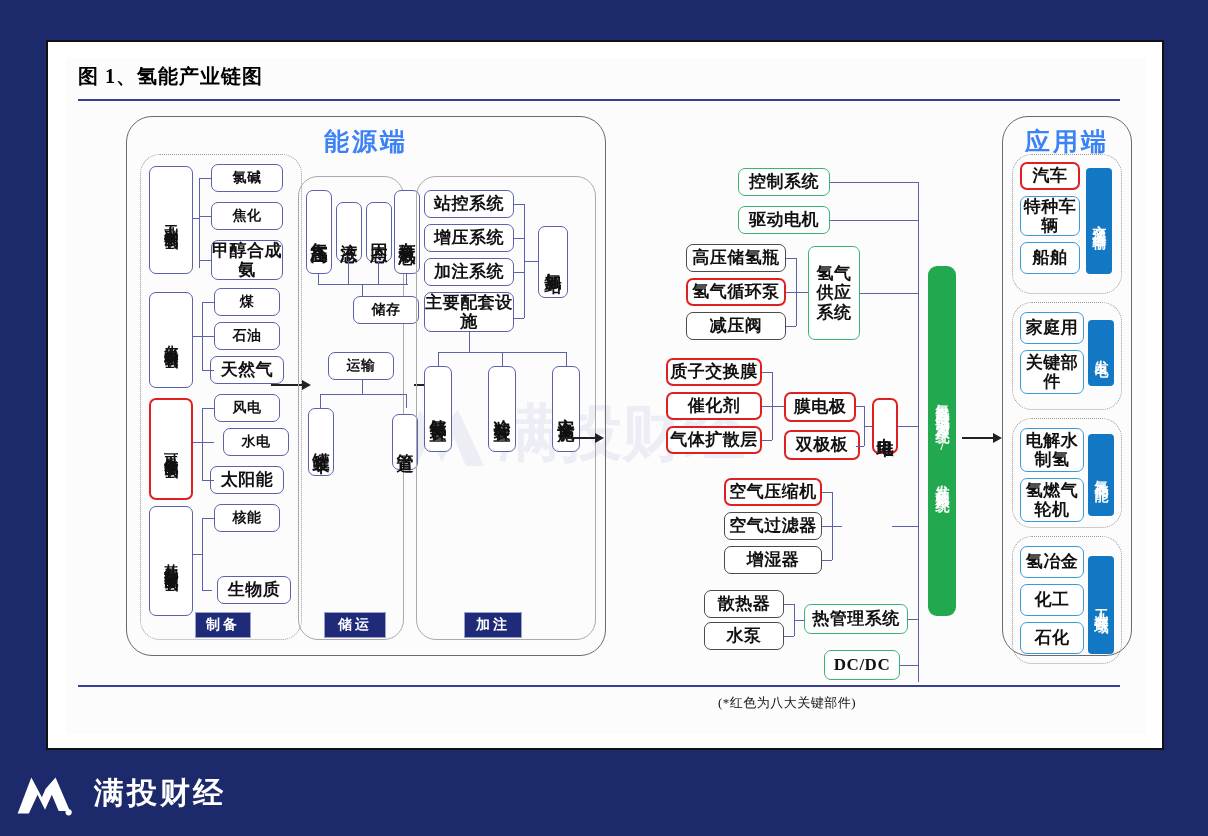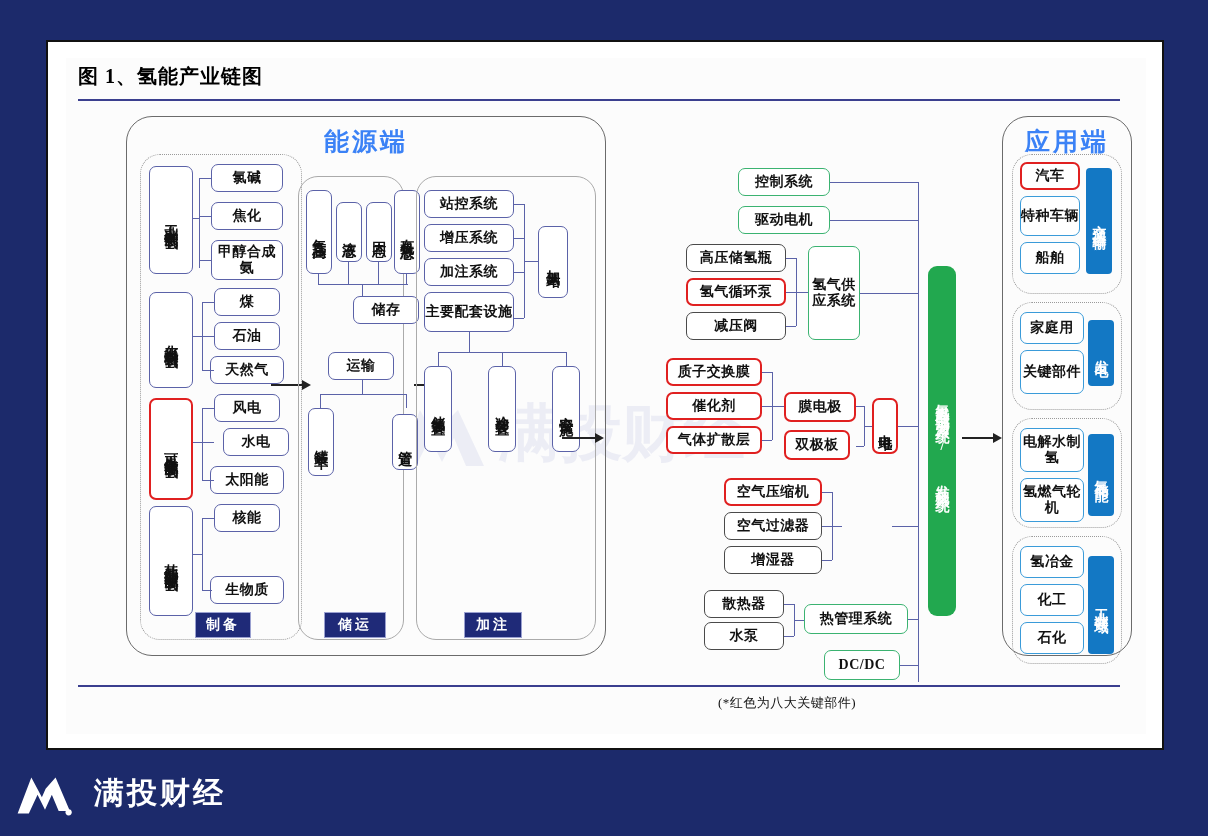--- a/index.html
+++ b/index.html
@@ -95,21 +95,21 @@
     font-size:14px; line-height:1.12;
     letter-spacing:.5px;
     font-family:"Liberation Serif","DejaVu Serif",serif;
     font-weight:bold;
   }
   .node.red   { border-color:#e02020; border-width:2px; }
   .node.green { border-color:#3bb371; border-width:1.8px; }
   .node.gray  { border-color:#4a4a4a; border-width:1.8px; }
   .node.blue2 { border-color:#3a9bd9; border-width:1.8px; }
   .node.vert  { writing-mode: vertical-rl; text-orientation: upright; letter-spacing:2px; }
-  .node.small { font-size:14px; }
+  .node.small { font-size:17px; }
 
   
   .tag {
     position:absolute;
     background:#1f2a78;
     color:#ffffff;
     border:1px solid #9aa0d0;
     display:flex; align-items:center; justify-content:center;
     font-size:14px; font-weight:bold; letter-spacing:3px;
     font-family:"Liberation Serif","DejaVu Serif",serif;
@@ -203,21 +203,21 @@
       <div class="node" style="left:148px; top:322px; width:66px; height:28px;margin-left:9px;">水电</div>
       <div class="node small" style="left:144px; top:360px; width:74px; height:28px;">太阳能</div>
       <div class="ln v" style="left:136px; top:302px; height:72px;"></div>
       <div class="ln h" style="left:136px; top:302px; width:12px;"></div>
       <div class="ln h" style="left:136px; top:336px; width:12px;"></div>
       <div class="ln h" style="left:136px; top:374px; width:12px;"></div>
       <div class="ln h" style="left:127px; top:336px; width:9px;"></div>
 
       <div class="node vert" style="left:83px; top:400px; width:44px; height:110px;">其他清洁能源制氢</div>
       <div class="node" style="left:148px; top:398px; width:66px; height:28px;">核能</div>
-      <div class="node small" style="left:144px; top:470px; width:74px; height:28px;">生物质</div>
+      <div class="node small" style="left:151px; top:470px; width:74px; height:28px;">生物质</div>
       <div class="ln v" style="left:136px; top:412px; height:72px;"></div>
       <div class="ln h" style="left:136px; top:412px; width:12px;"></div>
       <div class="ln h" style="left:136px; top:484px; width:10px;"></div>
       <div class="ln h" style="left:127px; top:448px; width:9px;"></div>
 
       <div class="tag" style="left:129px; top:506px; width:56px; height:26px;">制备</div>
 
       <div class="arrow" style="left:205px; top:272px; width:40px;">
         <div class="shaft"></div>
           <div class="head"></div>
@@ -308,21 +308,21 @@
       <div class="node red small" style="left:600px; top:286px; width:96px; height:28px;">催化剂</div>
       <div class="node red small" style="left:600px; top:320px; width:96px; height:28px;">气体扩散层</div>
 
       <div class="ln v" style="left:706px; top:266px; height:68px;"></div>
       <div class="ln h" style="left:696px; top:266px; width:10px;"></div>
       <div class="ln h" style="left:696px; top:300px; width:10px;"></div>
       <div class="ln h" style="left:696px; top:334px; width:10px;"></div>
       <div class="ln h" style="left:706px; top:300px; width:12px;"></div>
 
       <div class="node red small" style="left:718px; top:286px; width:72px; height:30px;">膜电极</div>
-      <div class="node red small" style="left:718px; top:324px; width:66px; height:30px;">双极板</div>
+      <div class="node red small" style="left:718px; top:324px; width:76px; height:30px;">双极板</div>
 
       <div class="ln v" style="left:798px; top:300px; height:40px;"></div>
       <div class="ln h" style="left:790px; top:300px; width:8px;"></div>
       <div class="ln h" style="left:790px; top:340px; width:8px;"></div>
       <div class="ln h" style="left:798px; top:320px; width:8px;"></div>
 
       <div class="node red small vert" style="left:806px; top:292px; width:26px; height:56px;">电堆</div>
 
       <div class="node red small" style="left:658px; top:372px; width:98px; height:28px;">空气压缩机</div>
       <div class="node gray small" style="left:658px; top:406px; width:98px; height:28px;">空气过滤器</div>

